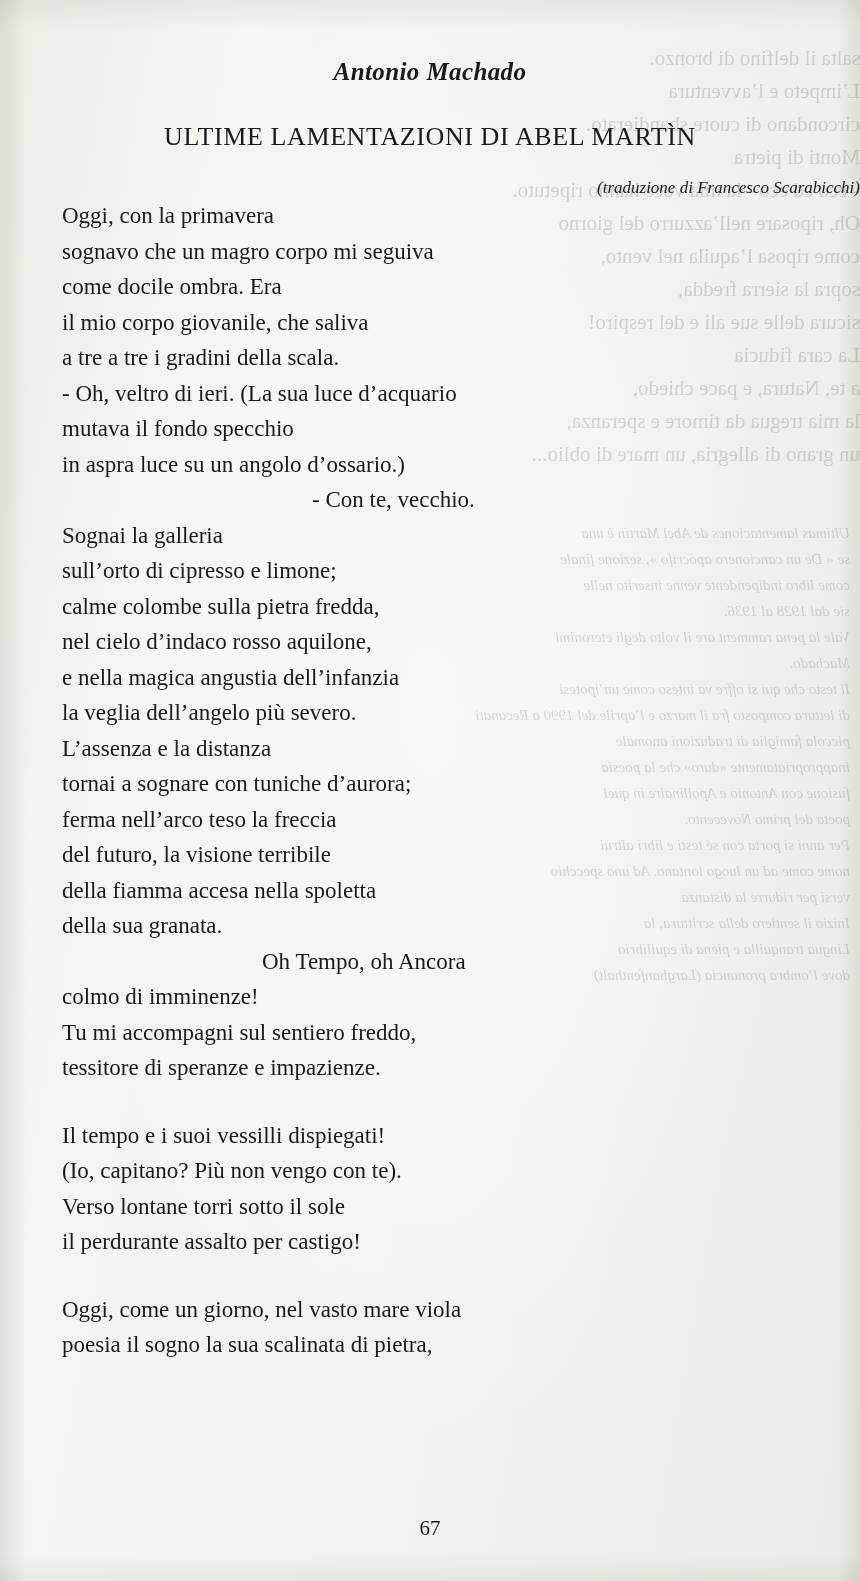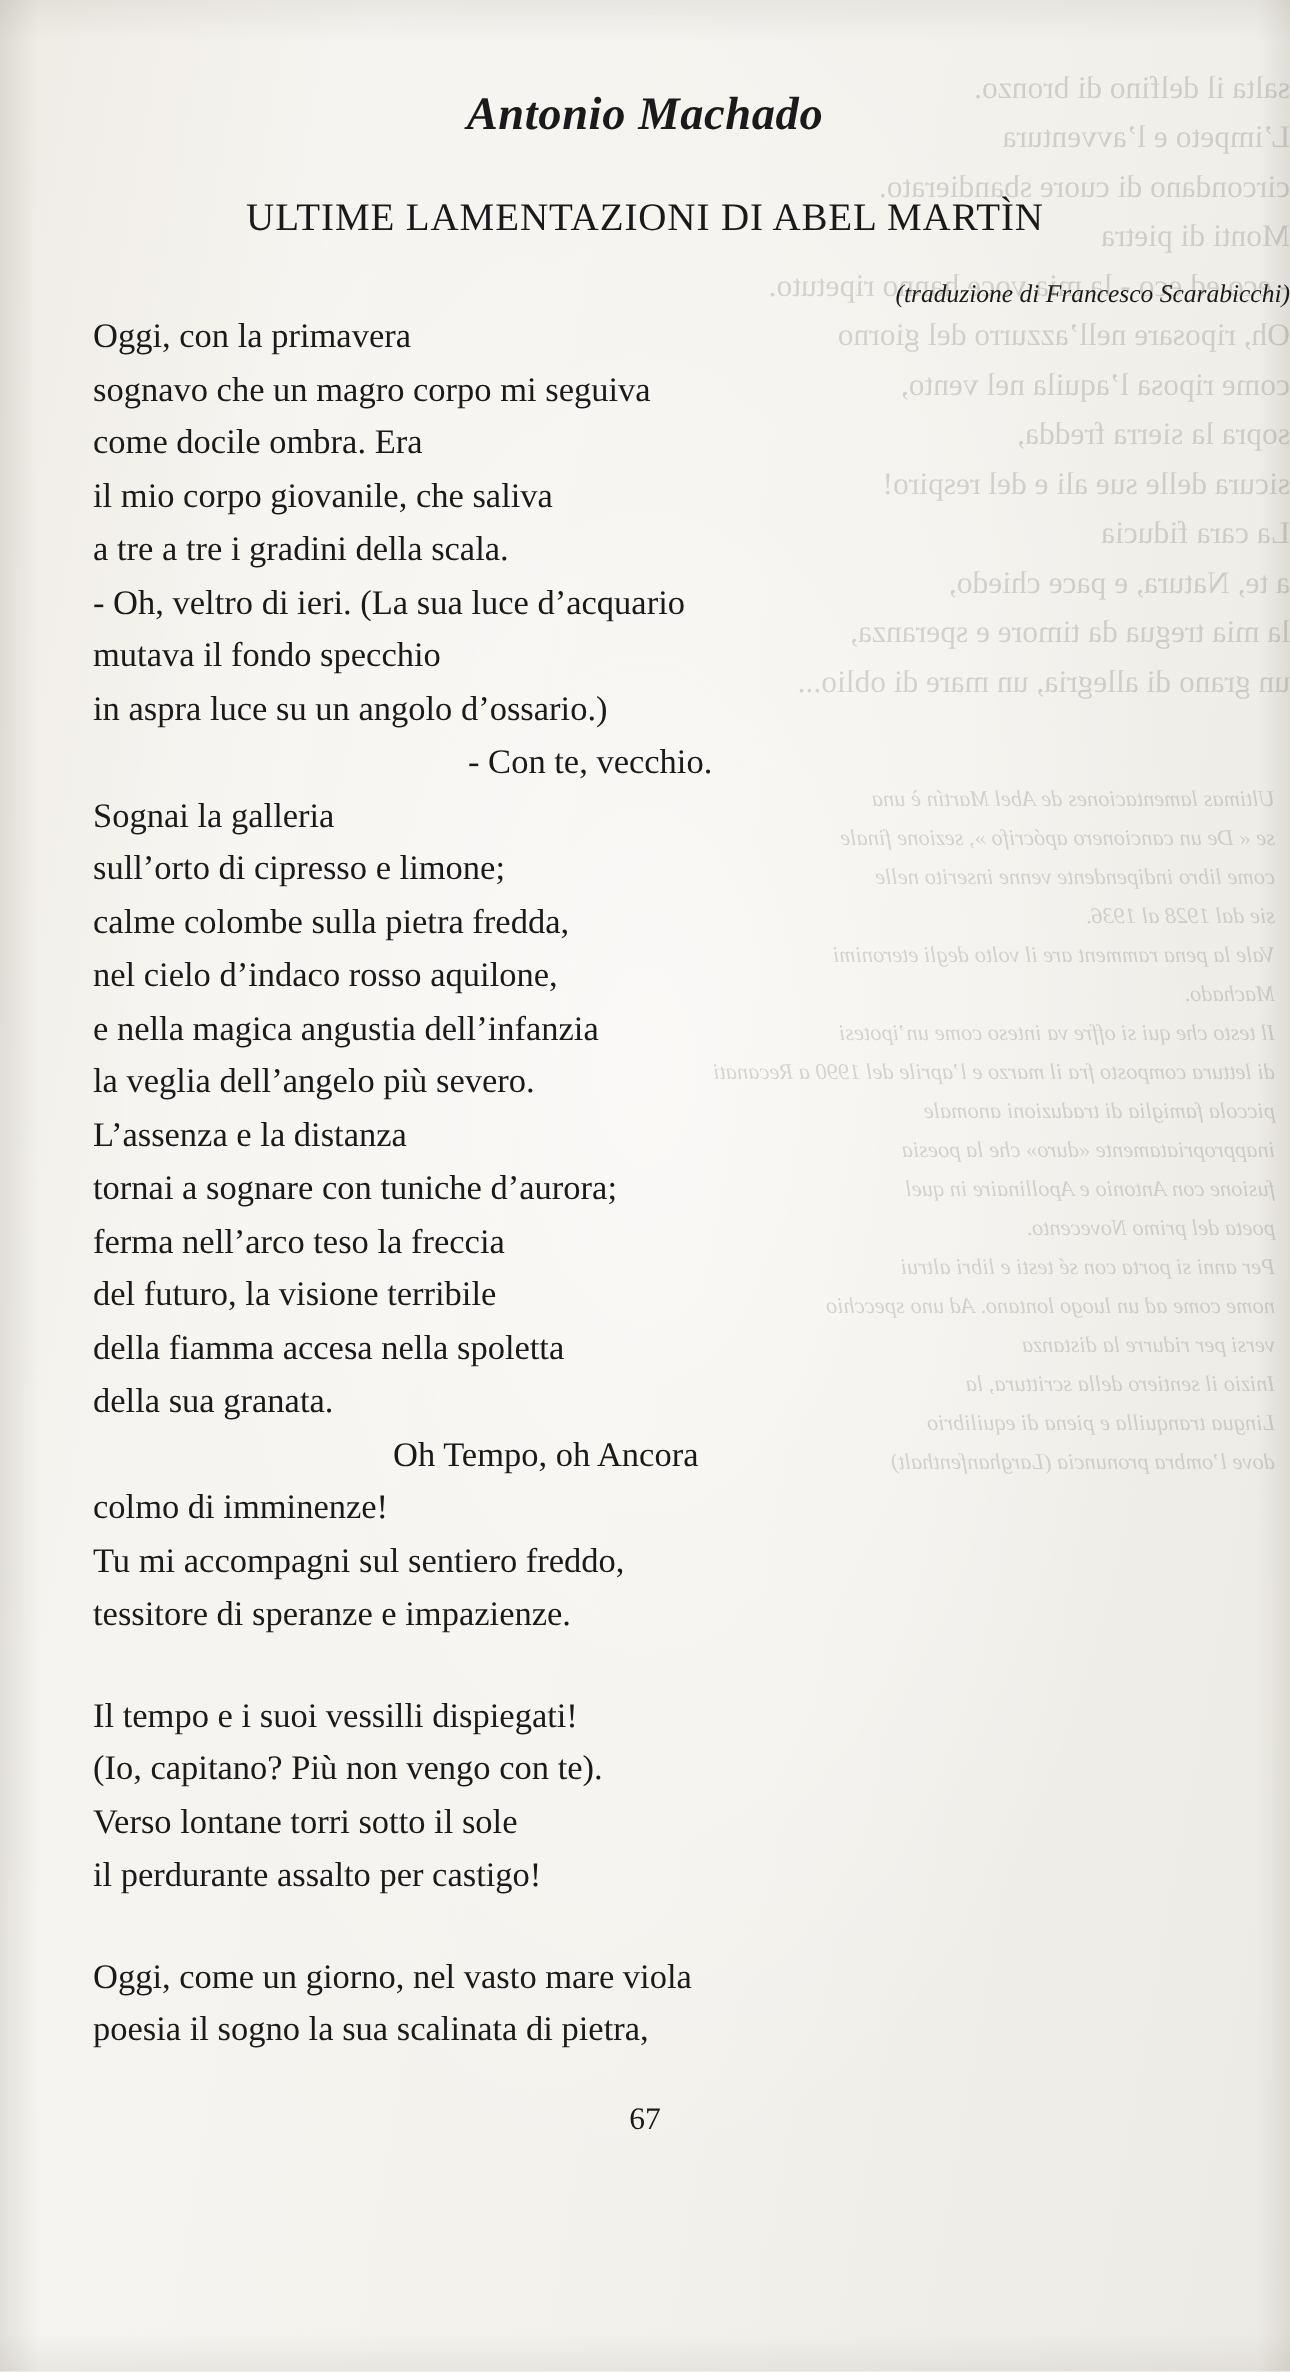--- a/index.html
+++ b/index.html
@@ -71,21 +71,21 @@
     position: absolute;
     left: 0;
     top: 0;
     width: 860px;
   }
 
   .author {
     text-align: center;
     font-style: italic;
     font-weight: bold;
-    font-size: 31px;
+    font-size: 25px;
     letter-spacing: 0.4px;
     margin-top: 58px;
   }
   .title {
     text-align: center;
     font-size: 26px;
     letter-spacing: 0.6px;
     margin-top: 36px;
   }
   .subtitle {
@@ -106,21 +106,21 @@
   .line { white-space: pre; }
   .line.indent-right {
     padding-left: 250px;
   }
   .line.indent-mid {
     padding-left: 200px;
   }
 
   .folio {
     position: absolute;
-    top: 1400px;
+    top: 1516px;
     left: 0;
     width: 860px;
     text-align: center;
     font-size: 21px;
   }
 </style>
 </head>
 <body>
 
 <div class="page"></div>

